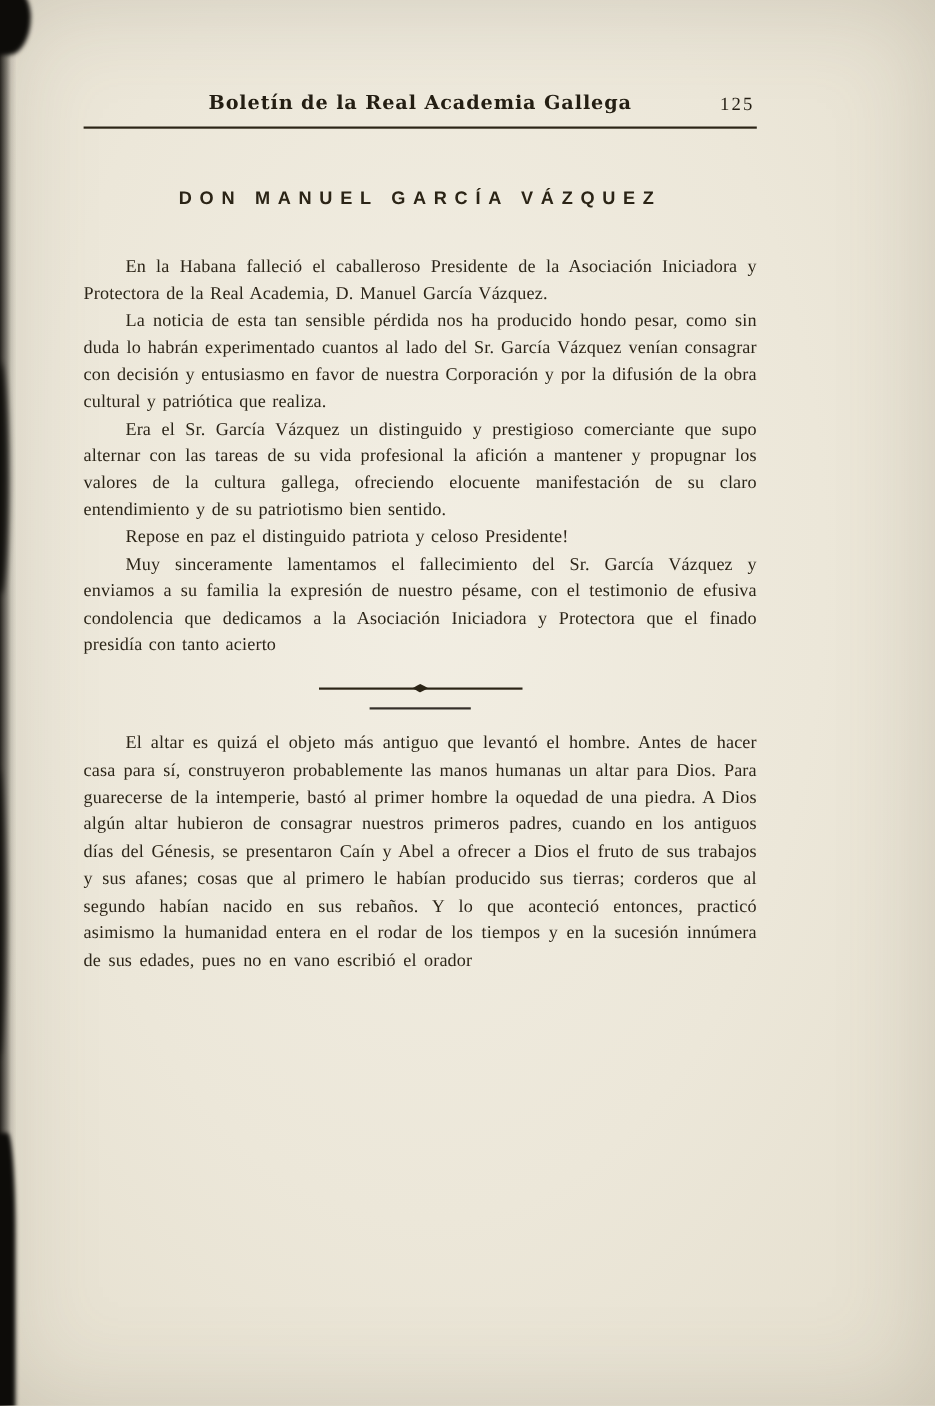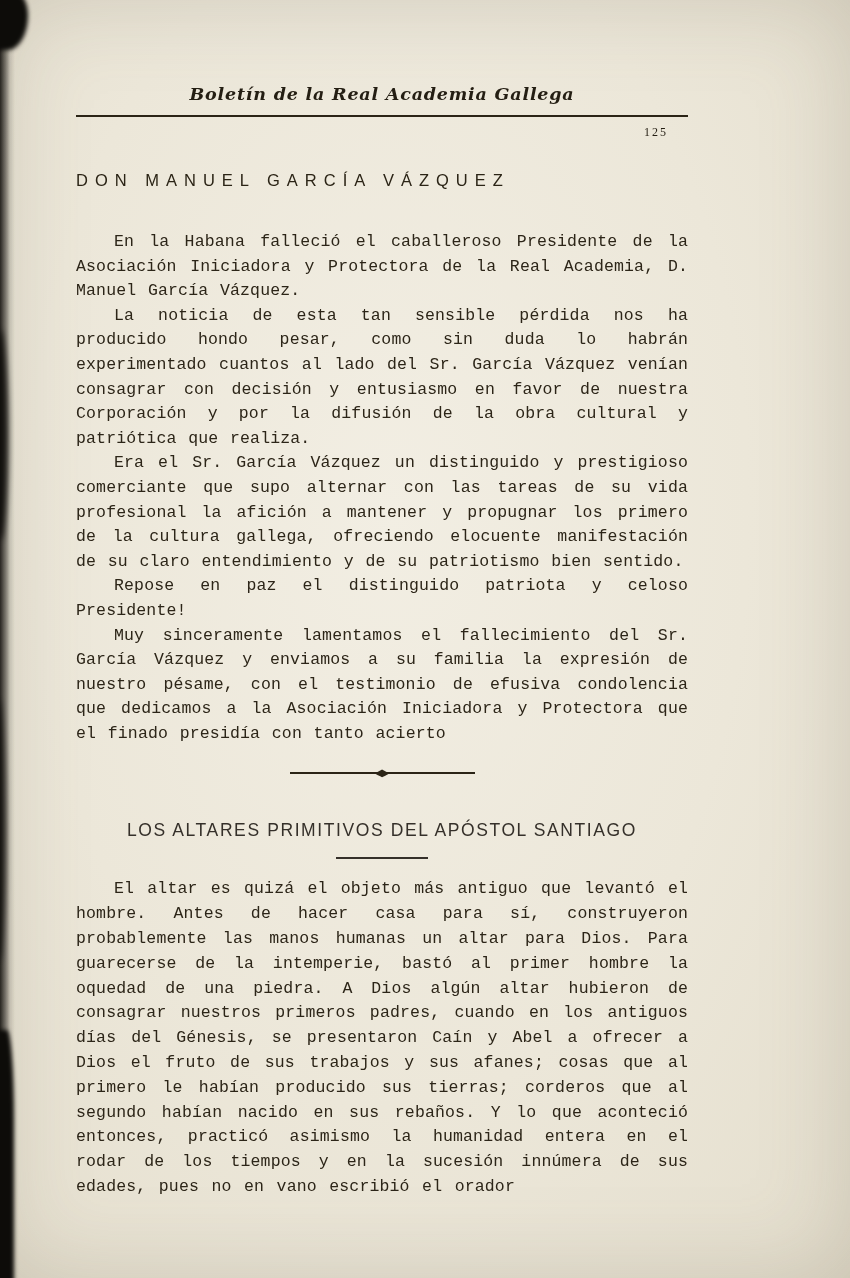--- a/index.html
+++ b/index.html
@@ -48,60 +48,57 @@
   }
 
   .header {
     margin-top: 84px;
     position: relative;
     text-align: center;
     height: 24px;
   }
   .journal-title {
     font-family: "DejaVu Serif", "Liberation Serif", serif;
-    font-style: italic;
     font-weight: bold;
     font-size: 17.5px;
     letter-spacing: 0.8px;
     color: #241e13;
   }
   .page-number {
     position: absolute;
-    right: 20px;
+    right: 2px;
     top: 1px;
-    font-size: 12px;
+    font-size: 17px;
     letter-spacing: 2px;
     color: #241e13;
-    margin-top: 40px;
   }
   .header-rule {
     margin-top: 7px;
     height: 2px;
     background: #2b2416;
   }
 
   .obituary-title {
     margin: 54px 0 0 0;
-    text-align: left;
+    text-align: center;
     font-family: "Liberation Sans", "DejaVu Sans", sans-serif;
-    font-weight: 400;
+    font-weight: 700;
     font-size: 16.5px;
     letter-spacing: 7px;
     color: #2b2416;
   }
 
   .body-text {
     margin-top: 40px;
     font-size: 16.5px;
     line-height: 24.6px;
     text-align: justify;
     word-spacing: 1.6px;
     letter-spacing: 0.15px;
     color: #2c2518;
-    font-family: Liberation Mono, monospace;
   }
   .body-text p {
     margin: 0;
     text-indent: 38px;
   }
 
   .divider {
     position: relative;
     width: 185px;
     margin: 26px auto 0 auto;
@@ -158,30 +155,29 @@
       <span class="journal-title">Boletín de la Real Academia Gallega</span>
       <span class="page-number">125</span>
     </div>
     <div class="header-rule"></div>
 
     <h1 class="obituary-title">DON MANUEL GARCÍA VÁZQUEZ</h1>
 
     <div class="body-text">
       <p>En la Habana falleció el caballeroso Presidente de la Asociación Iniciadora y Protectora de la Real Academia, D. Manuel García Vázquez.</p>
       <p>La noticia de esta tan sensible pérdida nos ha producido hondo pesar, como sin duda lo habrán experimentado cuantos al lado del Sr. García Vázquez venían consagrar con decisión y entusiasmo en favor de nuestra Corporación y por la difusión de la obra cultural y patriótica que realiza.</p>
-      <p>Era el Sr. García Vázquez un distinguido y prestigioso comerciante que supo alternar con las tareas de su vida profesional la afición a mantener y propugnar los primero de la cultura gallega, ofreciendo elocuente manifestación de su claro entendimiento y de su patriotismo bien sentido.</p>
+      <p>Era el Sr. García Vázquez un distinguido y prestigioso comerciante que supo alternar con las tareas de su vida profesional la afición a mantener y propugnar los valores de la cultura gallega, ofreciendo elocuente manifestación de su claro entendimiento y de su patriotismo bien sentido.</p>
       <p>Repose en paz el distinguido patriota y celoso Presidente!</p>
       <p>Muy sinceramente lamentamos el fallecimiento del Sr. García Vázquez y enviamos a su familia la expresión de nuestro pésame, con el testimonio de efusiva condolencia que dedicamos a la Asociación Iniciadora y Protectora que el finado presidía con tanto acierto</p>
     </div>
 
     <div class="divider">
       <span class="ornament">◆</span>
     </div>
 
-    <h2 class="article-title">LOS ALTARES PRIMITIVOS DEL APÓSTOL SANTIAGO</h2>
     <div class="title-rule"></div>
 
     <div class="body-text article-body">
       <p>El altar es quizá el objeto más antiguo que levantó el hombre. Antes de hacer casa para sí, construyeron probablemente las manos humanas un altar para Dios. Para guarecerse de la intemperie, bastó al primer hombre la oquedad de una piedra. A Dios algún altar hubieron de consagrar nuestros primeros padres, cuando en los antiguos días del Génesis, se presentaron Caín y Abel a ofrecer a Dios el fruto de sus trabajos y sus afanes; cosas que al primero le habían producido sus tierras; corderos que al segundo habían nacido en sus rebaños. Y lo que aconteció entonces, practicó asimismo la humanidad entera en el rodar de los tiempos y en la sucesión innúmera de sus edades, pues no en vano escribió el orador</p>
     </div>
 
   </div>
 </div>
 
 </body></html>

